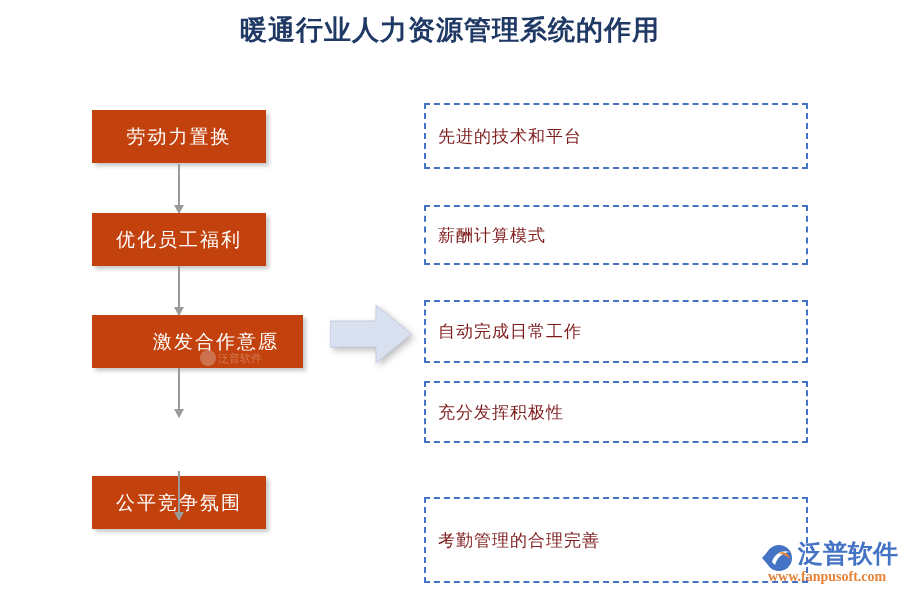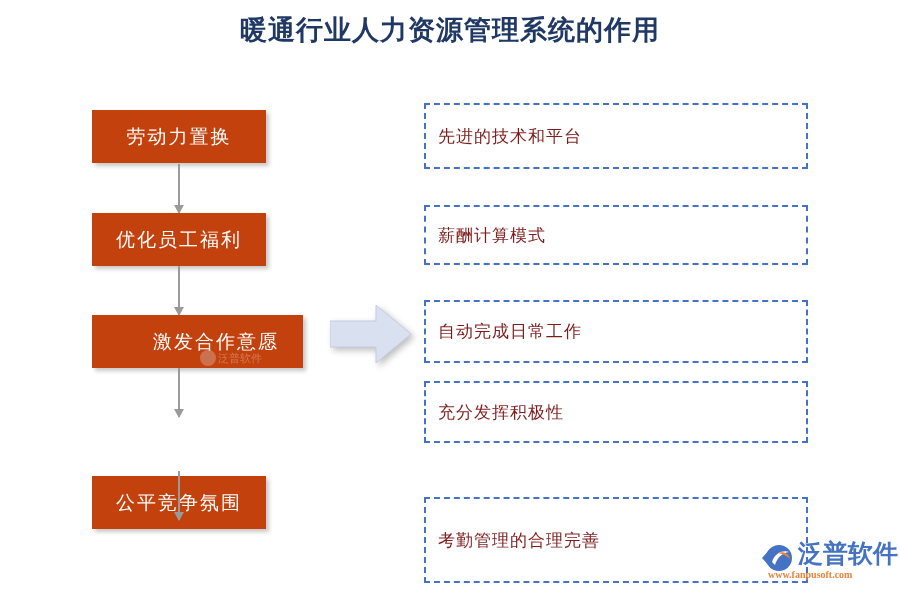--- a/index.html
+++ b/index.html
@@ -179,21 +179,21 @@
     font-weight: bold;
     color: #4472C4;
     letter-spacing: 0px;
     white-space: nowrap;
   }
   .wm-logo-url {
     position: absolute;
     left: 6px;
     top: 32px;
     font-family: "Liberation Serif", "DejaVu Serif", serif;
-    font-size: 10px;
+    font-size: 14px;
     font-weight: bold;
     color: #E8833A;
     white-space: nowrap;
   }
 </style>
 </head>
 <body>
 
 <div class="page-title">暖通行业人力资源管理系统的作用</div>
 

